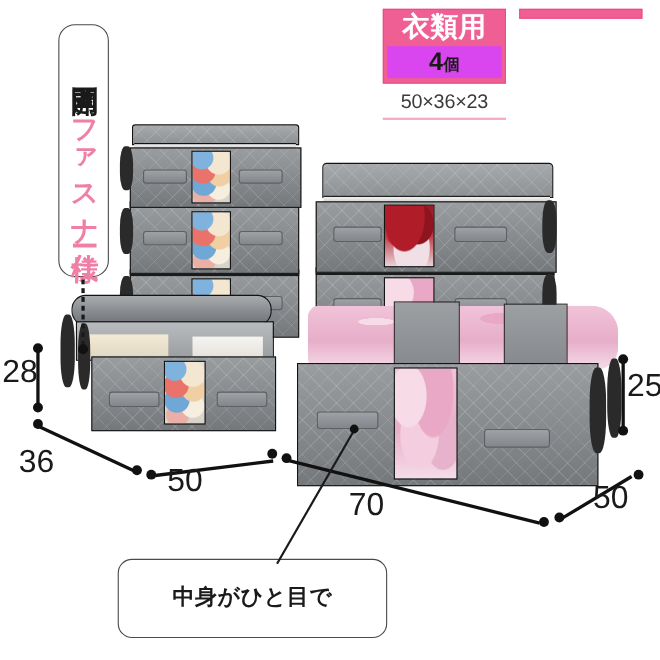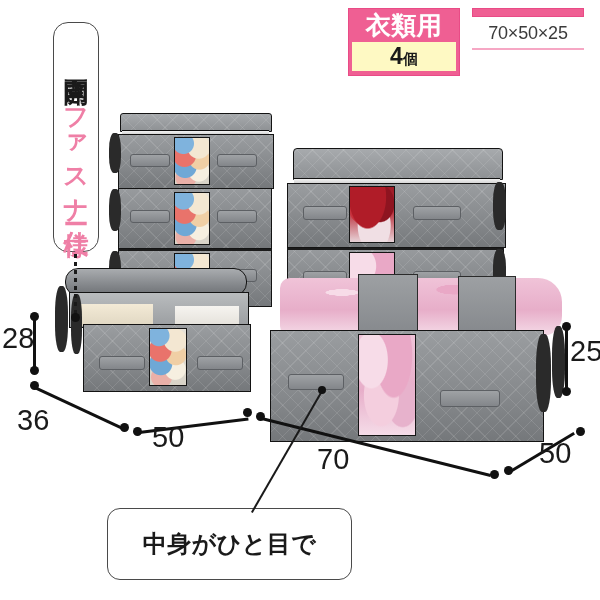--- a/index.html
+++ b/index.html
@@ -26,21 +26,21 @@
     color:#ffffff;
     font-size:25px;
     font-weight:700;
     text-align:center;
     line-height:1.08;
     letter-spacing:0.5px;
     white-space:nowrap;
     text-shadow:0 0 1px rgba(255,255,255,.4);
   }
   .badge-count-wrap{
-    background:#fef9c3;
+    background:#d946ef;
     margin-top:3px;
     padding:2px 0 3px 0;
     text-align:center;
   }
   .badge-count{
     color:#1a1a1a;
     font-size:23px;
     font-weight:700;
     line-height:1.05;
     white-space:nowrap;
@@ -90,21 +90,21 @@
     position:absolute;left:107px;top:508px;
     width:245px;height:72px;
     border:1.6px solid #4a4a4a;
     border-radius:13px;
     background:#ffffff;
     box-sizing:border-box;
     display:flex;flex-direction:column;
     align-items:center;justify-content:center;
     line-height:1.18;
   }
-  .bline{font-size:24px;font-weight:700;white-space:nowrap;letter-spacing:0.5px;}
+  .bline{font-size:20px;font-weight:700;white-space:nowrap;letter-spacing:0.5px;}
   .bline .blk{color:#1a1a1a;}
   .bline .pnk{color:#ef6e97;}
 
   
   .bag{position:absolute;box-sizing:border-box;}
   .quilt{
     background-color:#8d9093;
     background-image:
       repeating-linear-gradient(45deg, rgba(255,255,255,.11) 0 1px, transparent 1px 11px),
       repeating-linear-gradient(-45deg, rgba(255,255,255,.11) 0 1px, transparent 1px 11px),
@@ -173,26 +173,26 @@
 
   <div class="badge-row">
 
     <div class="badge">
       <div class="badge-box">
         <div class="badge-title">衣類用</div>
         <div class="badge-count-wrap">
           <div class="badge-count"><span>4</span><span class="unit">個</span></div>
         </div>
       </div>
+      <div class="badge-dims">50×36×23</div>
     </div>
 
     <div class="badge">
       <div class="badge-box">
       </div>
-      <div class="badge-dims">70×50×25</div>
     </div>
 
   </div>
 
   <div class="bag" style="left:118px;top:245px;width:154px;height:62px;">
     <div class="quilt" style="position:absolute;inset:0;border:1.5px solid #131313;"></div>
     <div class="trim" style="position:absolute;left:0;top:0;width:100%;height:6px;"></div>
     <div class="win cloth-color" style="left:56px;top:8px;width:36px;height:50px;"></div>
     <div class="handle" style="left:12px;top:24px;width:38px;height:11px;"></div>
     <div class="handle" style="left:99px;top:24px;width:38px;height:11px;"></div>

